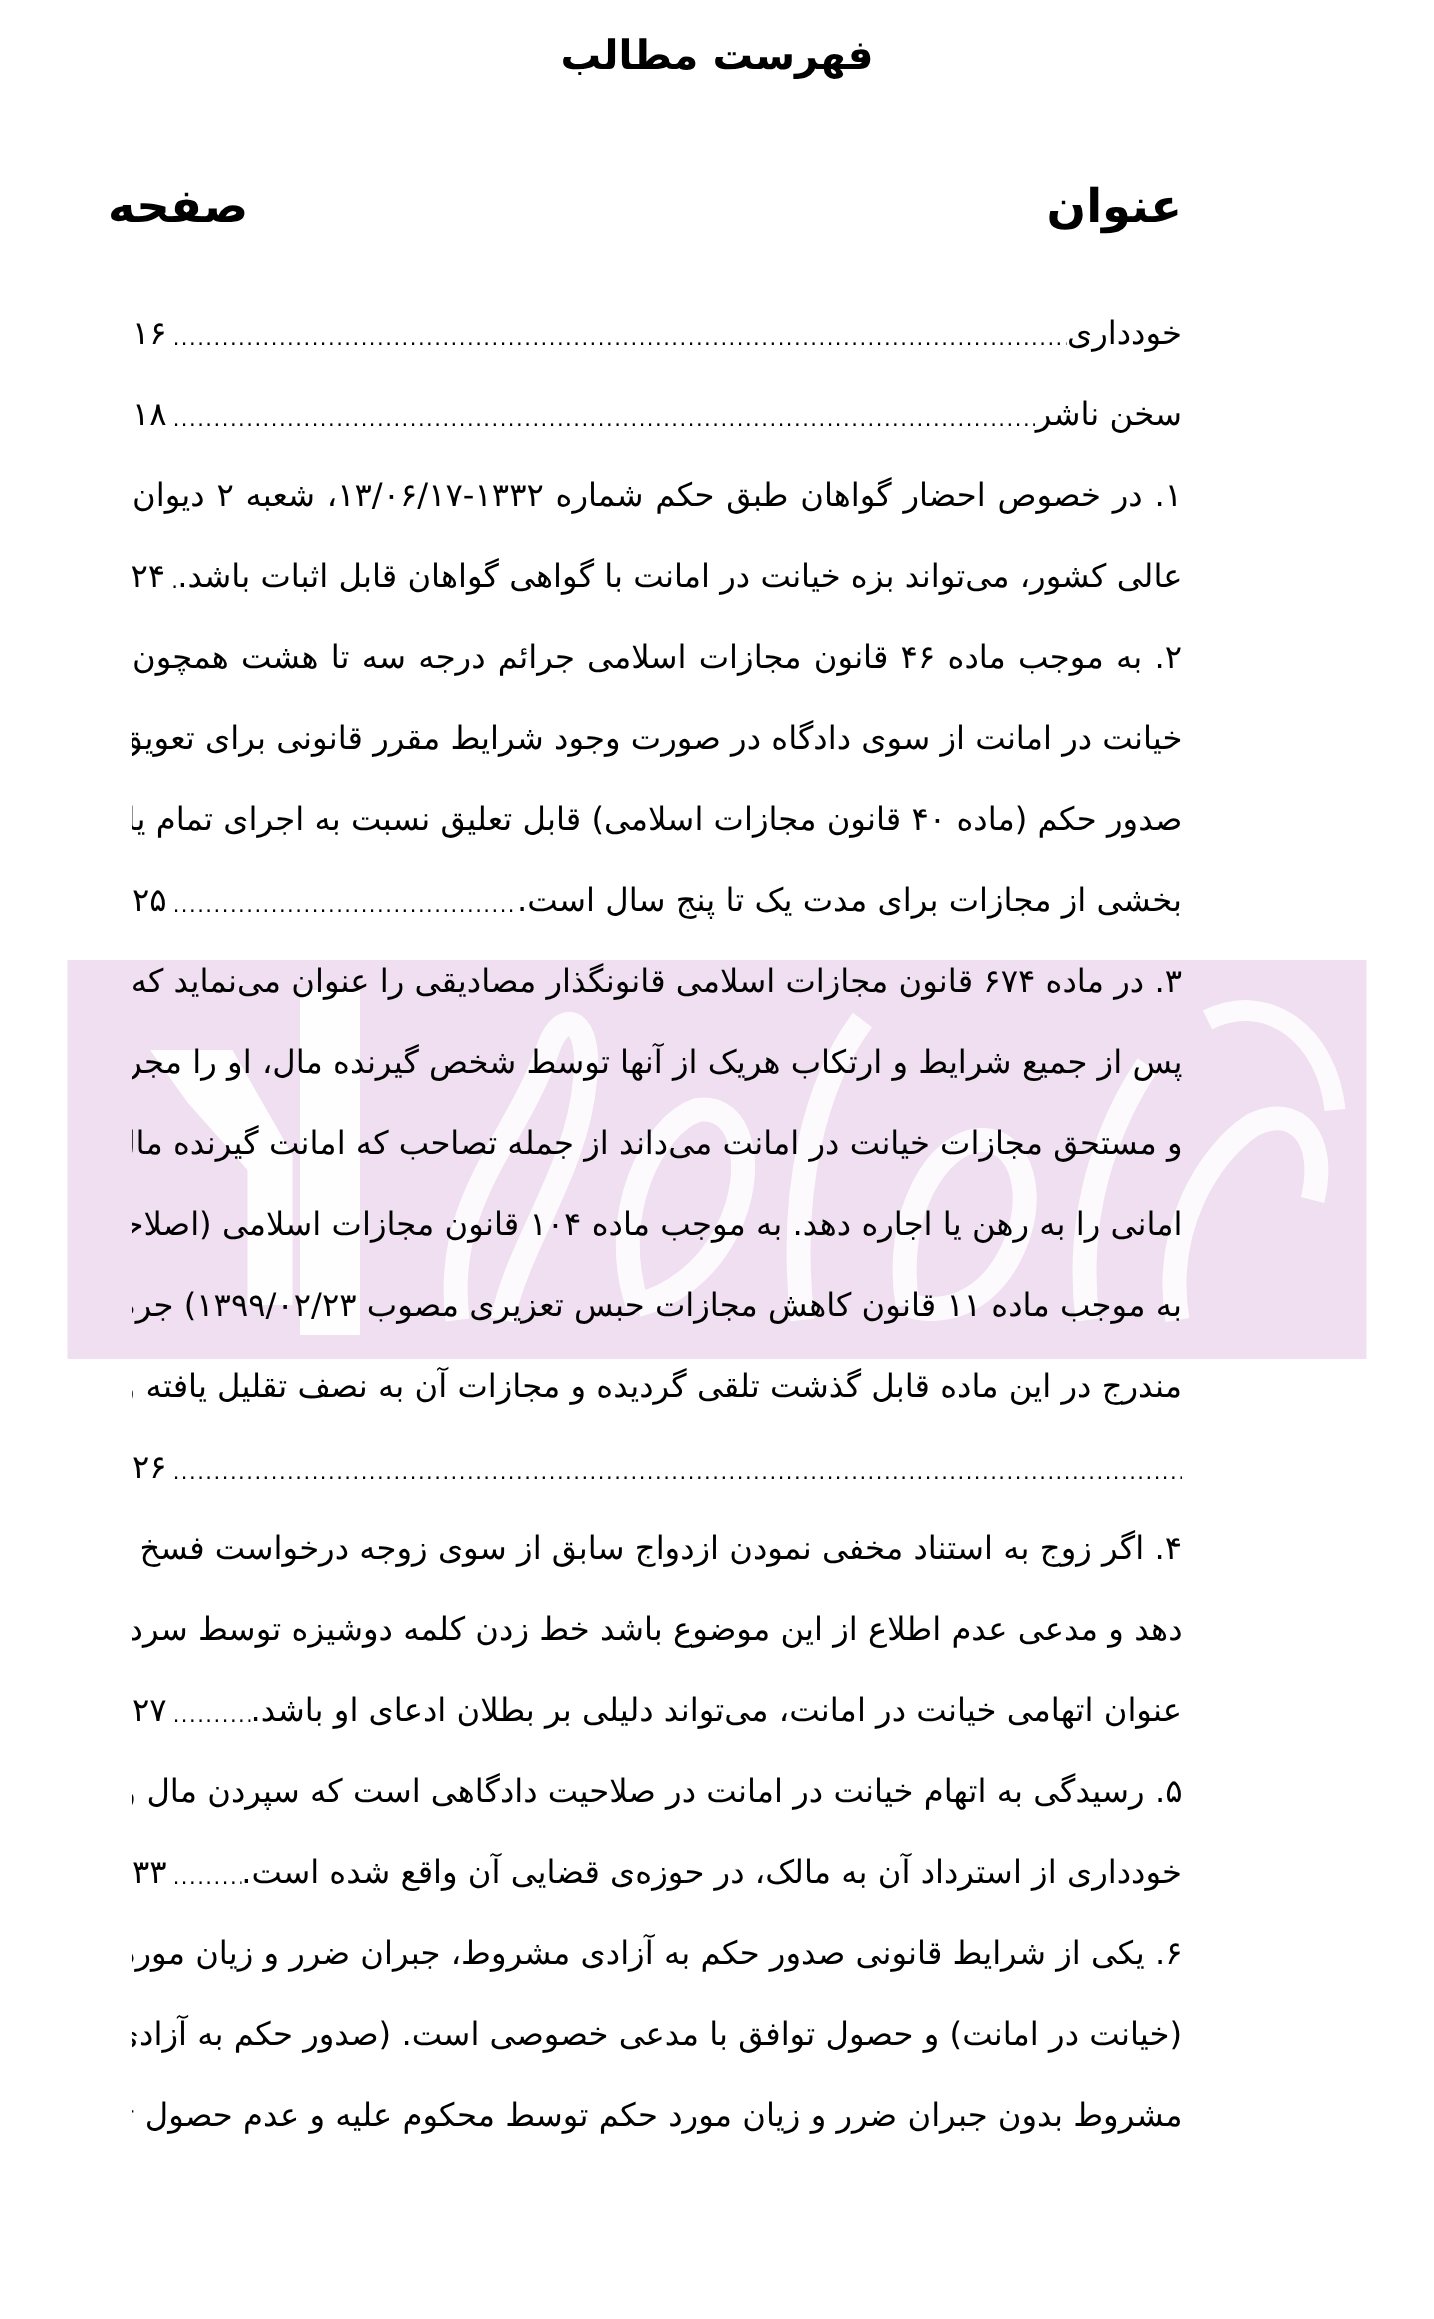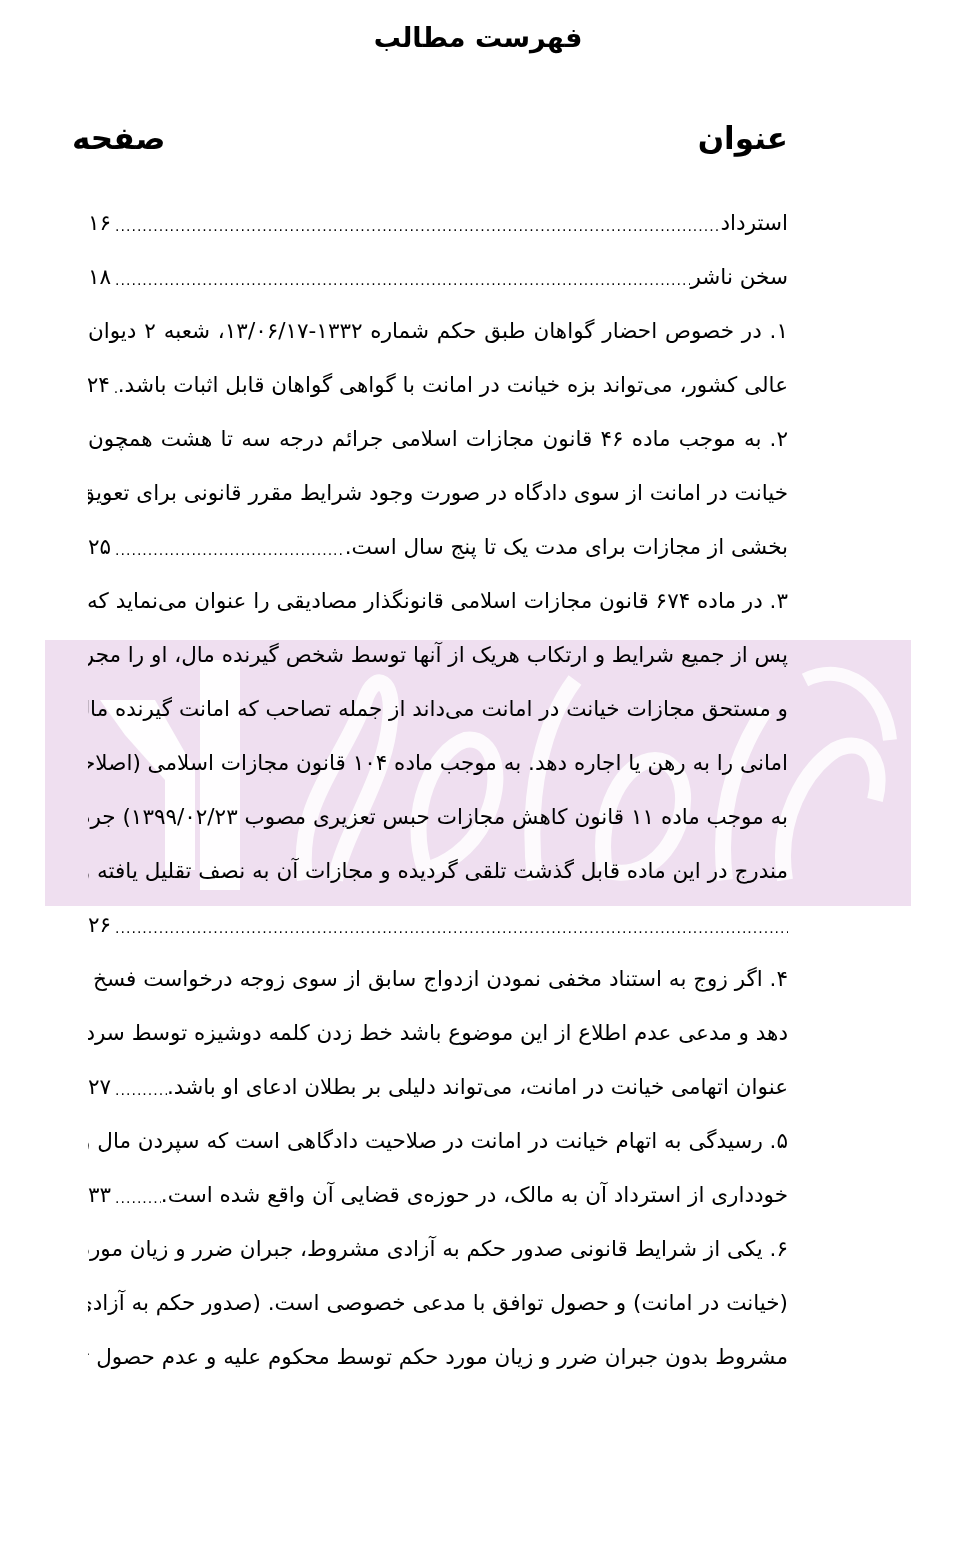--- a/index.html
+++ b/index.html
@@ -64,21 +64,21 @@
 
   <div class="title">فهرست مطالب</div>
 
   <div class="col-head right">عنوان</div>
   <div class="col-head left">صفحه</div>
 
   <div class="toc">
 
     <div class="entry">
       <div class="line last short">
-        <span class="txt">استرداد</span>
+        <span class="txt">خودداری</span>
         <span class="dots">..................................................................................................................................................................................</span>
         <span class="pg">۱۶</span>
       </div>
     </div>
 
     <div class="entry">
       <div class="line last short">
         <span class="txt">سخن ناشر</span>
         <span class="dots">..................................................................................................................................................................................</span>
         <span class="pg">۱۸</span>
@@ -90,20 +90,21 @@
       <div class="line last">
         <span class="txt">عالی کشور، می‌تواند بزه خیانت در امانت با گواهی گواهان قابل اثبات باشد.</span>
         <span class="dots">..................................................................................................................................................................................</span>
         <span class="pg">۲۴</span>
       </div>
     </div>
 
     <div class="entry">
       <div class="line">۲. به موجب ماده ۴۶ قانون مجازات اسلامی جرائم درجه سه تا هشت همچون</div>
       <div class="line">خیانت در امانت از سوی دادگاه در صورت وجود شرایط مقرر قانونی برای تعویق</div>
+      <div class="line">صدور حکم (ماده ۴۰ قانون مجازات اسلامی) قابل تعلیق نسبت به اجرای تمام یا</div>
       <div class="line last">
         <span class="txt">بخشی از مجازات برای مدت یک تا پنج سال است.</span>
         <span class="dots">..................................................................................................................................................................................</span>
         <span class="pg">۲۵</span>
       </div>
     </div>
 
     <div class="entry">
       <div class="line">۳. در ماده ۶۷۴ قانون مجازات اسلامی قانونگذار مصادیقی را عنوان می‌نماید که</div>
       <div class="line">پس از جمیع شرایط و ارتکاب هریک از آنها توسط شخص گیرنده مال، او را مجرم</div>

